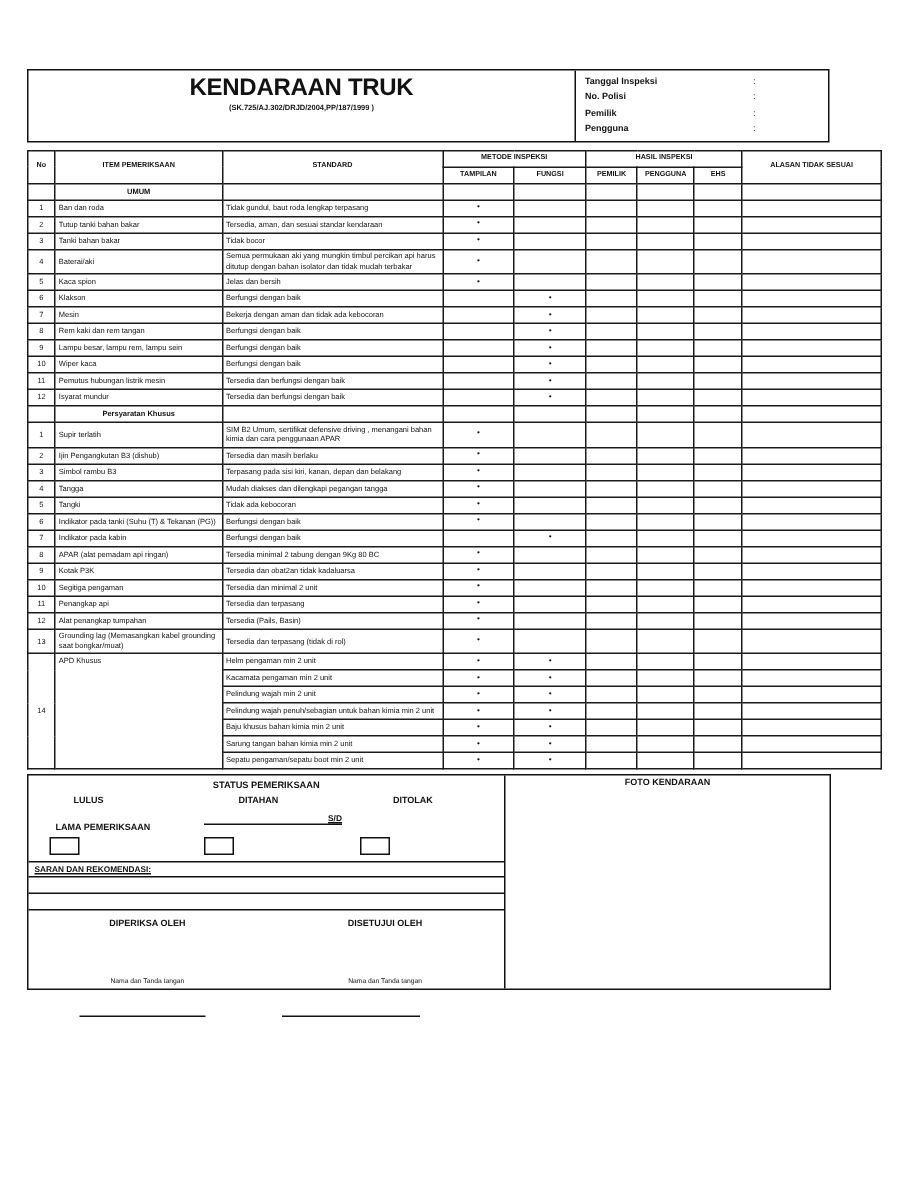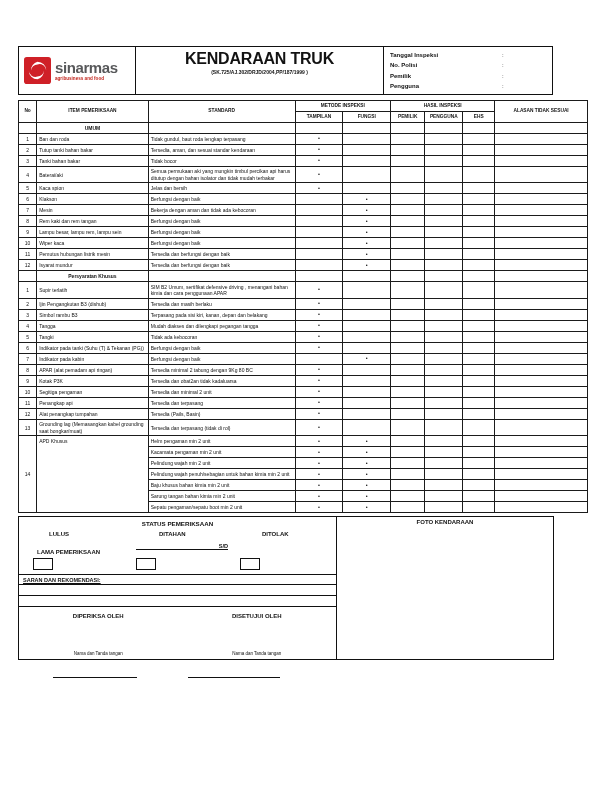--- a/index.html
+++ b/index.html
@@ -61,31 +61,20 @@
   .sline{position:absolute;top:0;border-top:1.5px solid #111}
   .sline-1{left:35px;width:84px}
   .sline-2{left:170px;width:92px}
 </style>
 </head>
 <body>
 
 <div class="doc">
 
   <div class="hdr">
-    <div class="hdr-logo">
-      <svg class="logo-mark" width="27" height="27" viewBox="0 0 24 24">
-        <rect width="24" height="24" rx="2.5" fill="#cf2027"></rect>
-        <path d="M12 4.2a7.8 7.8 0 0 1 7.8 7.8 6 6 0 0 0-7.8-5.4A5.9 5.9 0 0 0 6.2 12 7.8 7.8 0 0 1 12 4.2z" fill="#fff"></path>
-        <path d="M12 19.8A7.8 7.8 0 0 1 4.2 12a6 6 0 0 0 7.8 5.4 5.9 5.9 0 0 0 5.8-5.4 7.8 7.8 0 0 1-5.8 7.8z" fill="#fff"></path>
-      </svg>
-      <div>
-        <div class="brand-name">sinarmas</div>
-        <div class="brand-tag">agribusiness and food</div>
-      </div>
-    </div>
     <div class="hdr-title">
       <div class="title-main">KENDARAAN TRUK</div>
       <div class="title-sub">(SK.725/AJ.302/DRJD/2004,PP/187/1999 )</div>
     </div>
     <div class="hdr-info">
       <div class="info-row">
         <span class="info-lbl">Tanggal Inspeksi</span>
         <span class="info-colon">:</span>
       </div>
       <div class="info-row">

